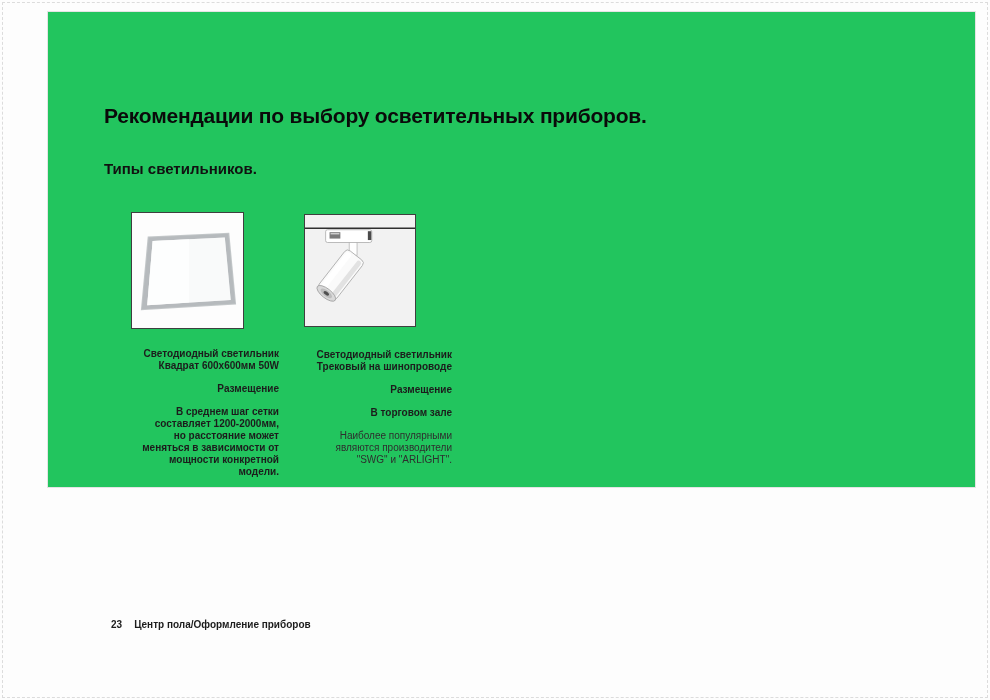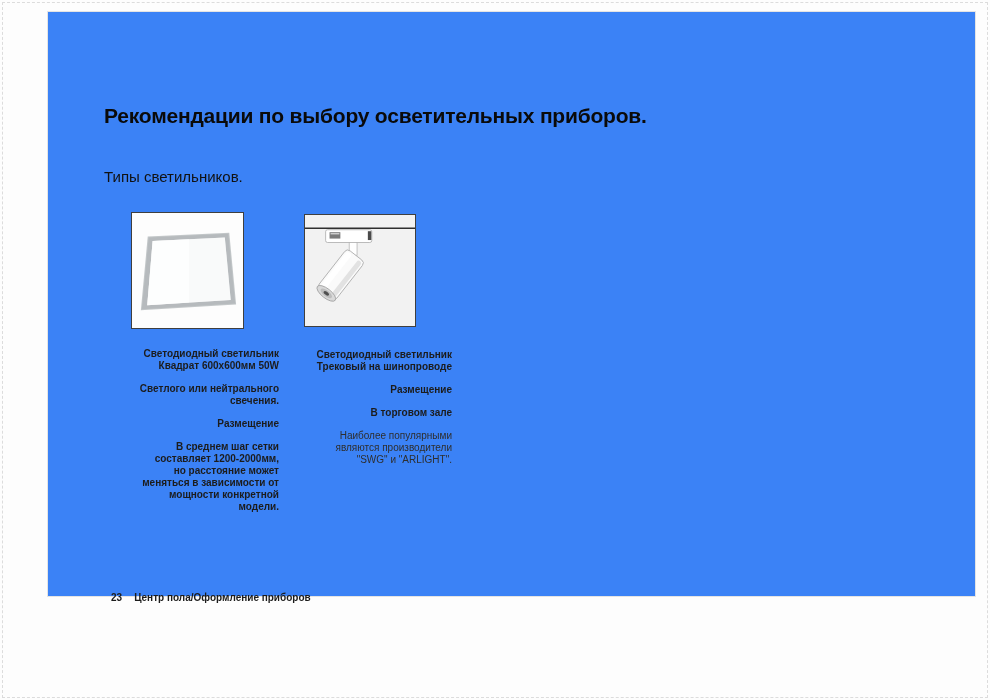--- a/index.html
+++ b/index.html
@@ -12,38 +12,38 @@
     overflow:hidden;
   }
   .canvas-dashed-border {
     position:absolute; inset:2px;
     border:1px dashed #dcdcdc;
     pointer-events:none;
   }
   .page {
     position:absolute;
     left:47px; top:11px;
-    width:929px; height:586px;
-    background:#3b82f6;
+    width:929px; height:477px;
+    background:#22c55e;
     border:1px solid #e4e4e4;
   }
   .page-title {
     position:absolute;
     left:56px; top:91px;
     font-size:21px;
     font-weight:700;
     letter-spacing:-0.2px;
     color:#0a0a0a;
     line-height:25px;
   }
   .page-subtitle {
     position:absolute;
-    left:56px; top:156px;
+    left:56px; top:148px;
     font-size:15px;
-    font-weight:400;
+    font-weight:700;
     color:#111;
     line-height:18px;
   }
   .figure {
     position:absolute;
     border:1px solid #3f3f3f;
     background:#fff;
     overflow:hidden;
   }
   .figure-1 { left:83px; top:200px; width:113px; height:117px; }
@@ -60,21 +60,21 @@
   .para {
     white-space:pre-line;
     font-weight:700;
     margin-bottom:11px;
     color:#1c1c1c;
     text-align:right;
   }
   .para.regular { font-weight:400; color:#2e2e2e; }
   .footer {
     position:absolute;
-    left:63px; top:580px;
+    left:63px; top:607px;
     display:flex;
     gap:12px;
     font-size:10px;
     font-weight:700;
     color:#1c1c1c;
     line-height:12px;
   }
 </style>
 </head>
 <body>
@@ -114,22 +114,20 @@
         <ellipse cx="49.5" cy="89" rx="11.5" ry="4.8" fill="#d9d9d9" stroke="#9e9e9e" stroke-width="0.8"></ellipse>
         <ellipse cx="49.5" cy="89" rx="7" ry="3" fill="#bdbdbd"></ellipse>
         <ellipse cx="49.5" cy="89" rx="3.2" ry="1.6" fill="#4f4f4f"></ellipse>
       </g>
     </svg>
   </div>
 
   <div class="text-col text-col-1">
     <p class="para">Светодиодный светильник
 Квадрат 600х600мм 50W</p>
-    <p class="para">Светлого или нейтрального
-свечения.</p>
     <p class="para">Размещение</p>
     <p class="para">В среднем шаг сетки
 составляет 1200-2000мм,
 но расстояние может
 меняться в зависимости от
 мощности конкретной
 модели.</p>
   </div>
 
   <div class="text-col text-col-2">

